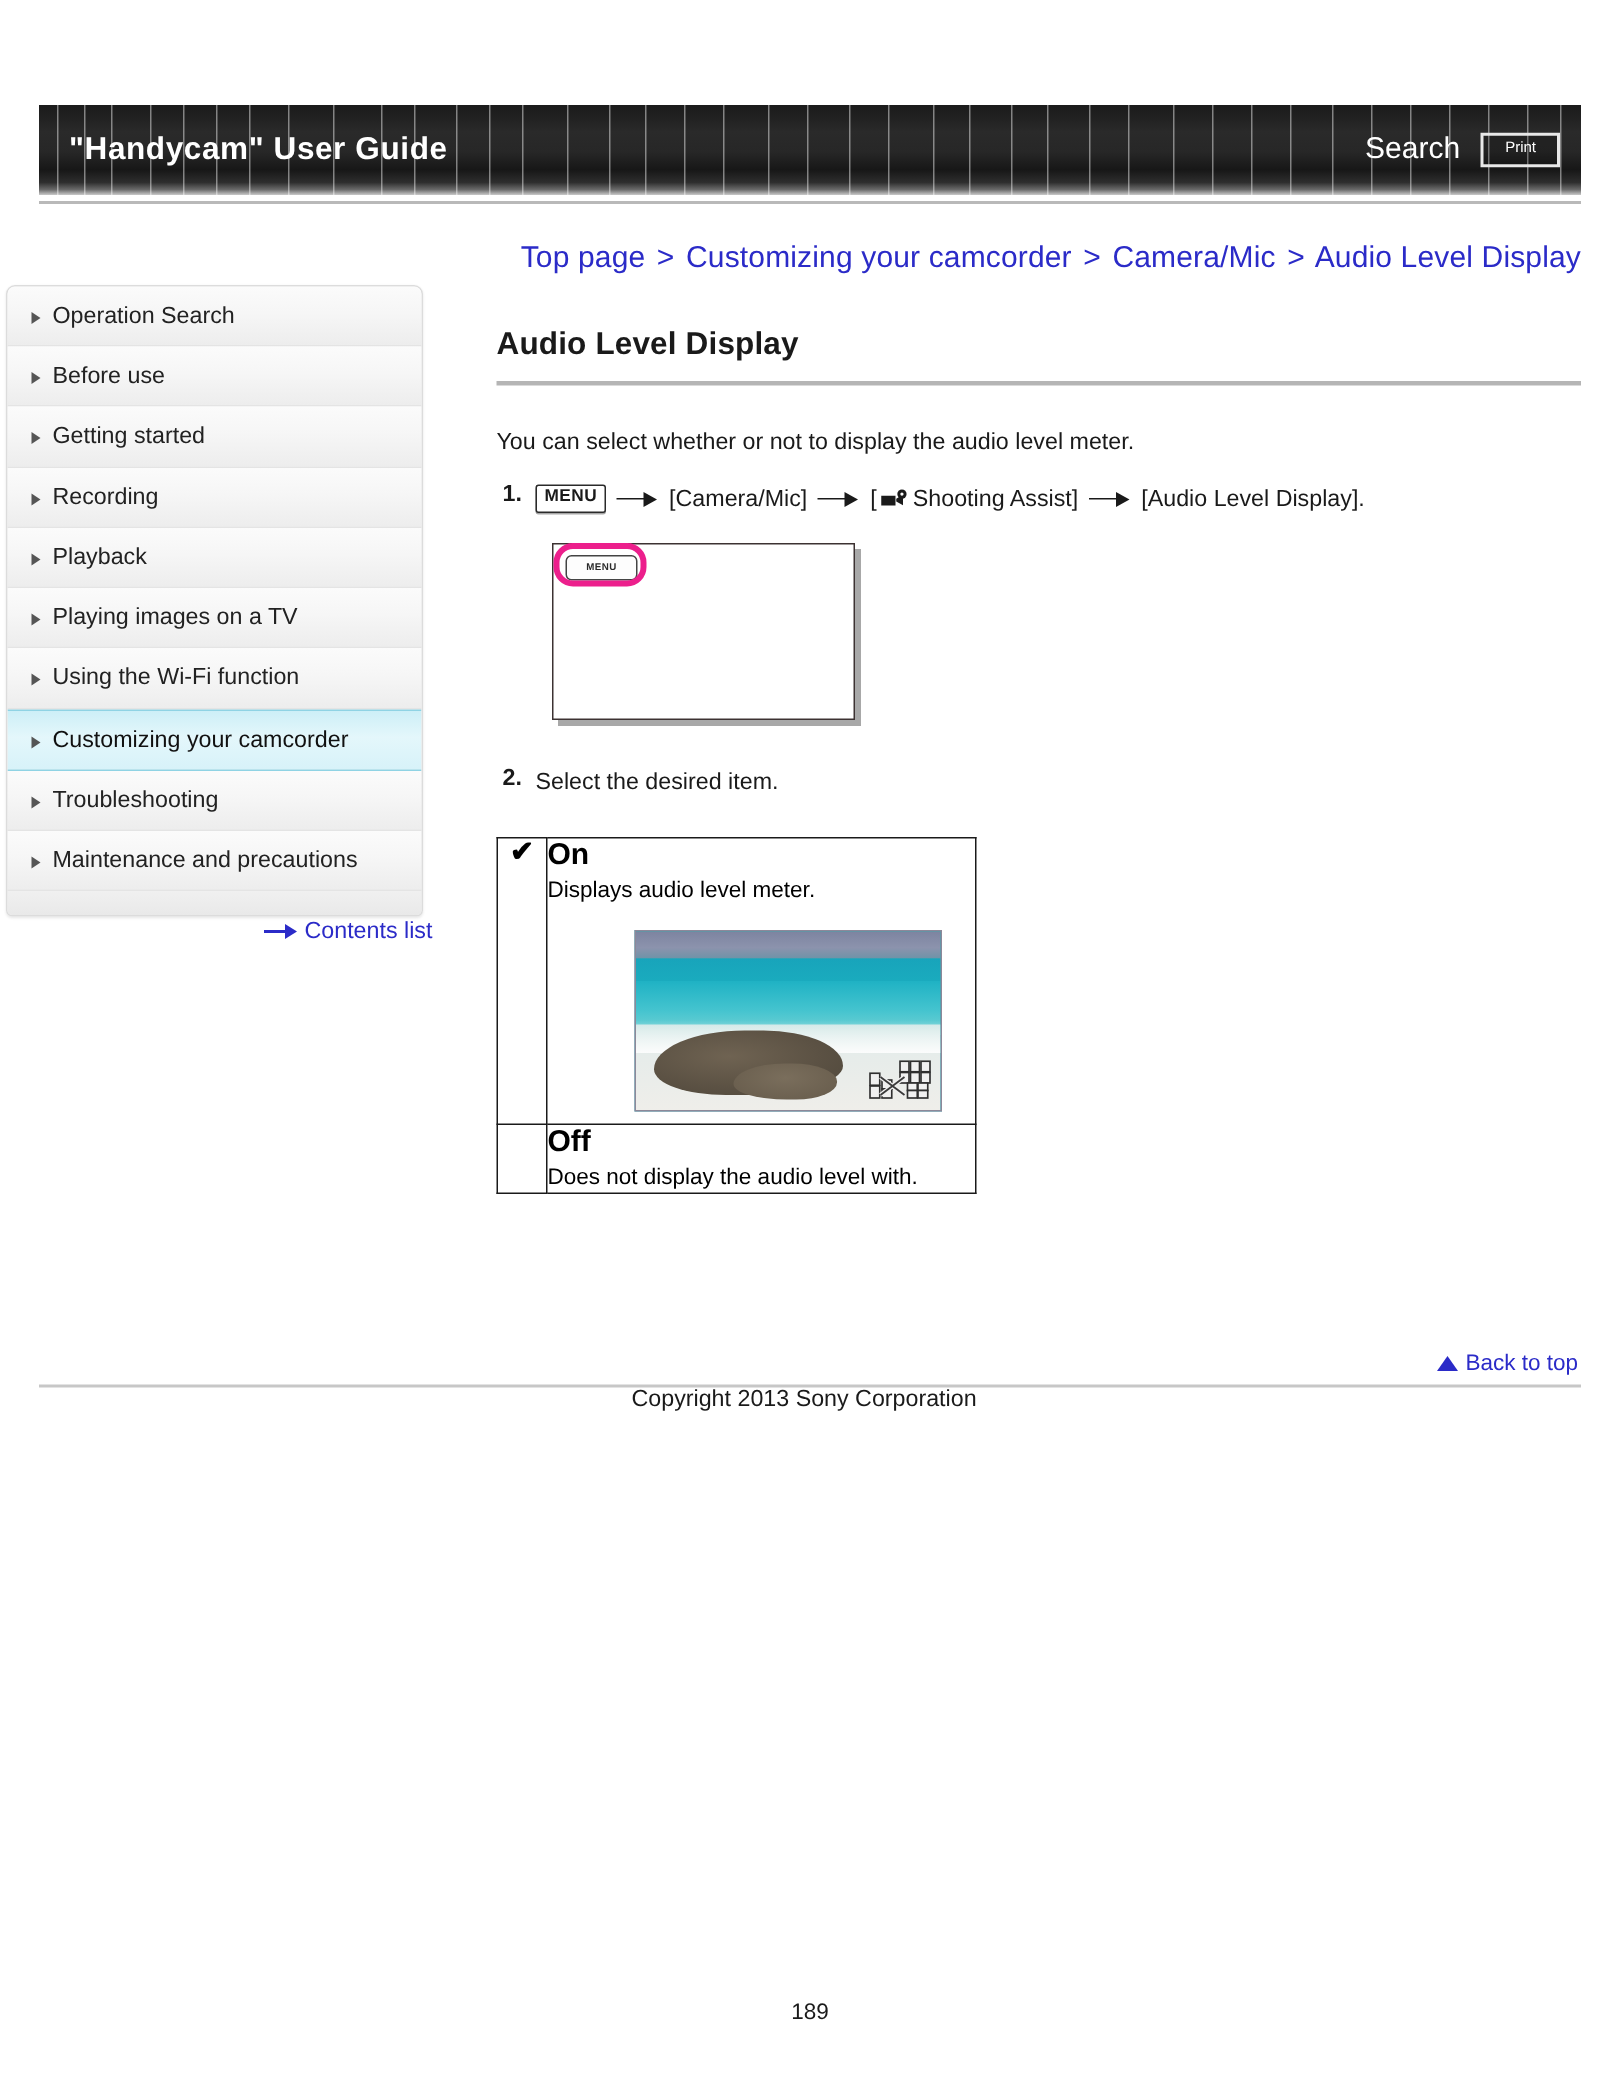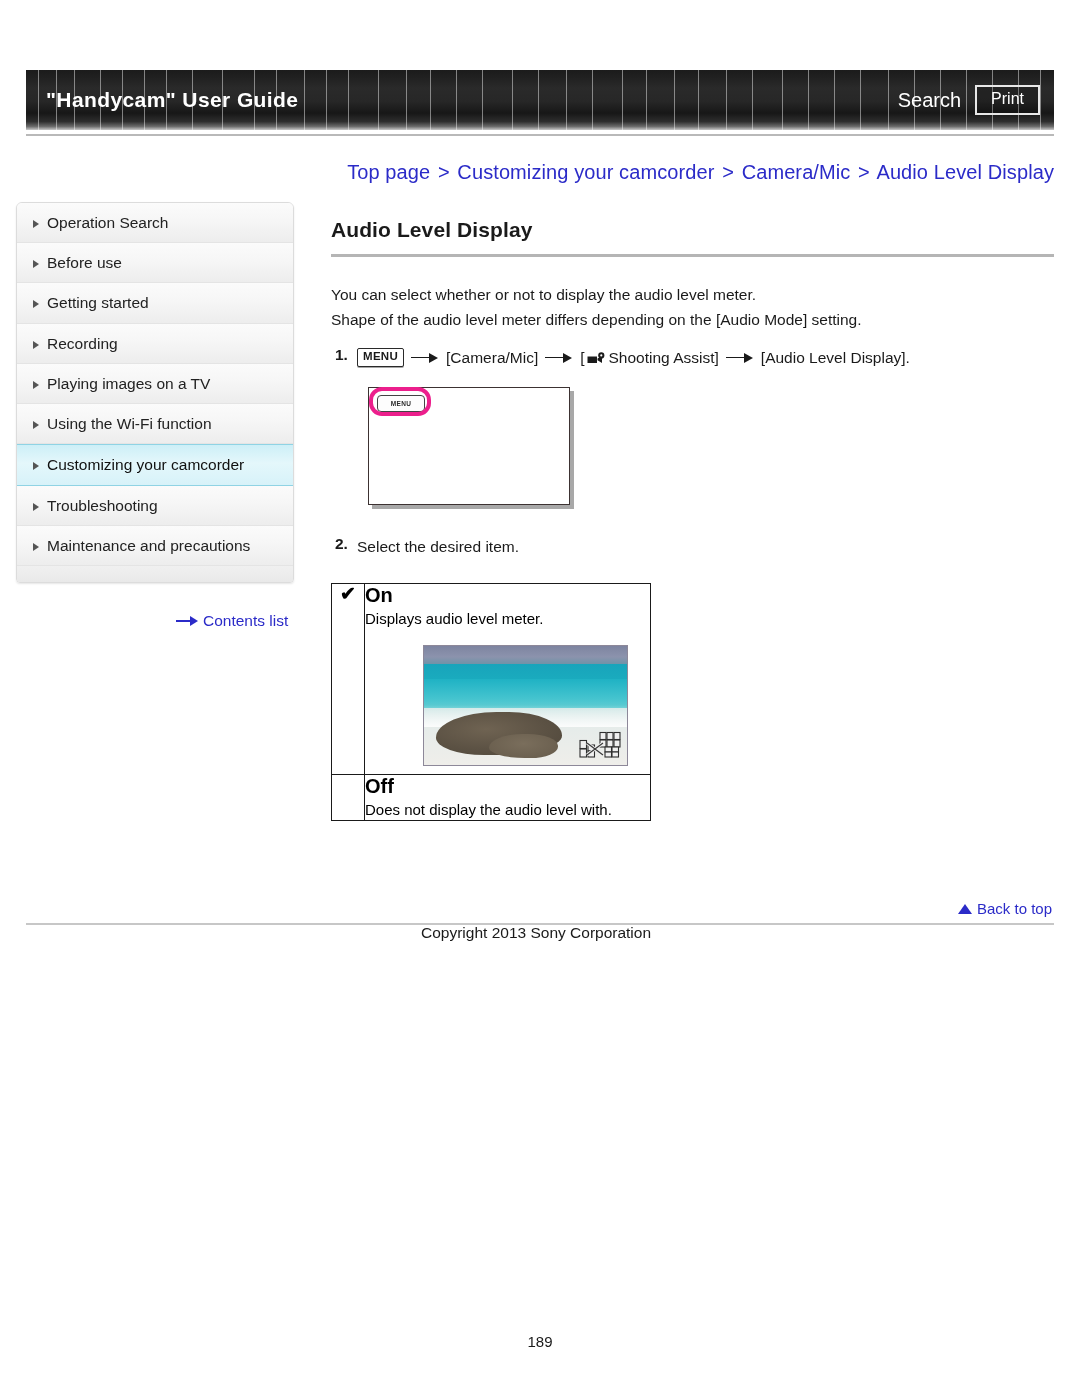--- a/index.html
+++ b/index.html
@@ -64,21 +64,21 @@
     z-index: 3;
   }
   .search-link {
     color: #ffffff;
     font-size: 20px;
     cursor: pointer;
     white-space: nowrap;
   }
   .print-button {
     color: #ffffff;
-    font-size: 16px;
+    font-size: 10px;
     border: 2px solid #e8e8e8;
     padding: 3px 14px 5px 14px;
     cursor: pointer;
     white-space: nowrap;
     background: rgba(0,0,0,0.15);
   }
   .header-underline {
     position: absolute;
     left: 26px;
     top: 134px;
@@ -96,29 +96,28 @@
     color: #2b2bc8;
     white-space: nowrap;
     letter-spacing: 0.1px;
   }
   .breadcrumb span { color: #2b2bc8; }
   .breadcrumb .sep { color: #2b2bc8; padding: 0 2px; }
 
   
   .sidebar {
     position: absolute;
-    left: 16px;
+    left: 4px;
     top: 190px;
     width: 276px;
     background: linear-gradient(to bottom, #fdfdfd, #f2f2f2);
     border: 1px solid #dcdcdc;
     border-radius: 6px 6px 4px 4px;
     box-shadow: 0 1px 2px rgba(0,0,0,0.10);
     overflow: hidden;
-    margin-top: 12px;
   }
   .nav-item {
     position: relative;
     padding: 10px 12px 10px 30px;
     font-size: 15.5px;
     color: #222222;
     border-bottom: 1px solid #e4e4e4;
     background: linear-gradient(to bottom, #fbfbfb 0%, #f6f6f6 45%, #ededed 100%);
     cursor: pointer;
     line-height: 1.24;
@@ -525,20 +524,23 @@
   <div class="nav-item">
     <span>Before use</span>
   </div>
   <div class="nav-item">
     <span>Getting started</span>
   </div>
   <div class="nav-item">
     <span>Recording</span>
   </div>
   <div class="nav-item">
+    <span>Playback</span>
+  </div>
+  <div class="nav-item">
     <span>Playing images on a TV</span>
   </div>
   <div class="nav-item">
     <span>Using the Wi-Fi function</span>
   </div>
   <div class="nav-item active">
     <span>Customizing your camcorder</span>
   </div>
   <div class="nav-item">
     <span>Troubleshooting</span>
@@ -553,21 +555,20 @@
   <span class="arrow-right-icon"></span>
   <span>Contents list</span>
 </div>
 
 <div class="main">
 
   <h1 class="page-title">Audio Level Display</h1>
   <div class="title-rule"></div>
 
   <div class="body-line">You can select whether or not to display the audio level meter.</div>
-  <div class="body-line">Shape of the audio level meter differs depending on the [Audio Mode] setting.</div>
 
   <div class="step">
     <div class="step-num">1.</div>
     <div class="step-text">
       <span class="menu-chip">MENU</span>
       <span class="arr"></span>
       <span>[Camera/Mic]</span>
       <span class="arr"></span>
       <span>[</span>
       <span class="shoot-icon">

